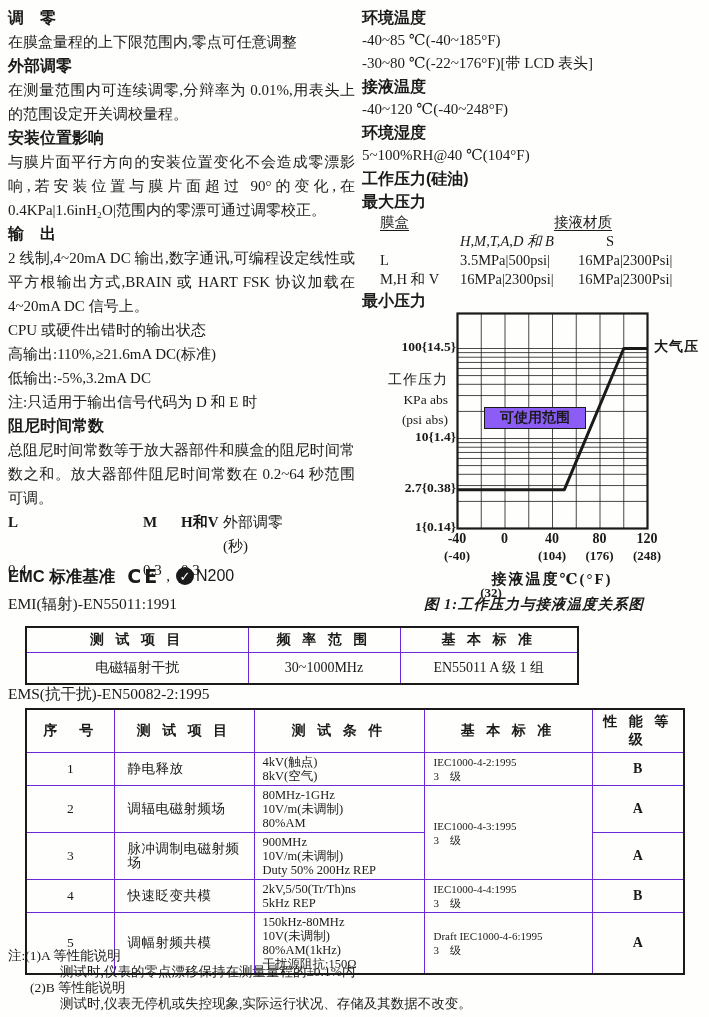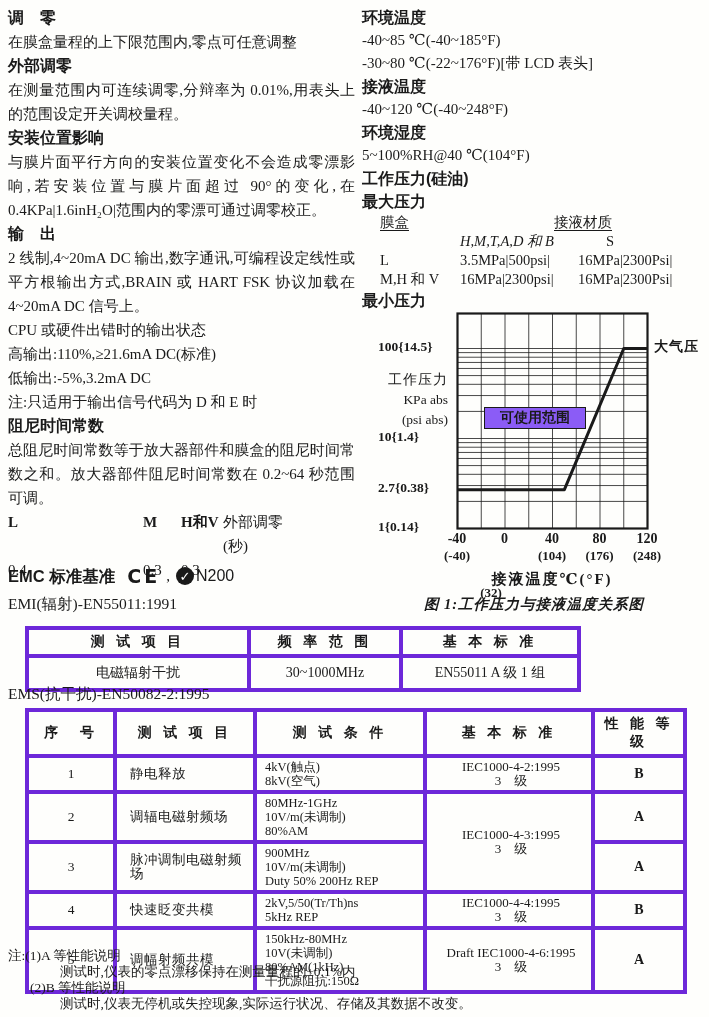--- a/index.html
+++ b/index.html
@@ -27,21 +27,21 @@
   .mpt-row{display:grid; grid-template-columns:80px 118px 128px;}
   .mpt .u{text-decoration:underline; text-underline-offset:3px;}
   .mpt-head{display:grid; grid-template-columns:80px 246px;}
   .mpt-head .mat{text-align:center;}
   .mpt .sub1{text-align:left;font-style:italic;}
   .mpt .sub2{padding-left:28px;}
 
   
   .chart-area{position:absolute; left:0; top:306px; width:344px; height:312px;}
   .chart-svg{position:absolute; left:94px; top:0;}
-  .ytick{position:absolute; left:16px; width:88px; text-align:left; font-size:13.5px; font-weight:700; line-height:16px;}
+  .ytick{position:absolute; left:6px; width:88px; text-align:right; font-size:13.5px; font-weight:700; line-height:16px;}
   .ylabel{position:absolute; left:0; top:58px; width:86px; text-align:right; line-height:20px; font-size:13.5px;}
   .ylabel .zh{font-size:14px; letter-spacing:1px;}
   .region-box{position:absolute; left:122px; top:95px; width:100px; height:20px; background:#8b5cf6;
     border:1.5px solid #1a1a1a; text-align:center; line-height:20px; font-weight:700; font-size:14px;}
   .atm-label{position:absolute; left:292px; top:25px; white-space:nowrap; font-size:14px; font-weight:700; letter-spacing:1px;}
   .xtick{position:absolute; width:56px; text-align:center; font-weight:700;}
   .xtick.c{top:219px; font-size:14px;}
   .xtick.f{top:236px; font-size:13px;}
   .xaxis-label{position:absolute; left:80px; top:258px; width:220px; text-align:center;
     font-weight:700; font-size:15px; letter-spacing:2px;}
@@ -55,32 +55,32 @@
   .ce{font-family:"DejaVu Sans",sans-serif; font-weight:700; font-size:19px; letter-spacing:3px; margin-left:6px;}
   .ctick{display:inline-flex; align-items:center; justify-content:center; width:18px; height:18px;
     border-radius:50%; background:#1a1a1a; color:#fff; font-size:13px; font-weight:700;
     font-family:"DejaVu Sans",sans-serif;}
   .ctick-num{font-family:"Liberation Sans","DejaVu Sans",sans-serif; font-size:16px; margin-left:-4px;}
   .emi-label{position:absolute; left:8px; top:594px; font-size:15.5px;}
   .ems-label{position:absolute; left:8px; top:684px; font-size:15.5px;}
 
   
   table.t{border-collapse:collapse; table-layout:fixed; position:absolute; background:#fefefc;}
-  table.t th, table.t td{border:4px solid #6d28d9; padding:2px 5px; vertical-align:middle;}
+  table.t th, table.t td{border:1px solid #6d28d9; padding:2px 5px; vertical-align:middle;}
   table.t{border:2px solid #1a1a1a;}
   table.t th{font-weight:700; letter-spacing:4px; font-size:14px; padding:3px 2px; text-align:center;}
   .emi-table{left:25px; top:626px; width:552px;}
   .emi-table td{text-align:center; font-size:14px; height:26px;}
   .ems-table{left:25px; top:708px; width:658px; font-size:13px;}
   .ems-table th{letter-spacing:3px;}
   .ems-table td{line-height:14px;}
   .ems-table td.no{text-align:center; font-size:13.5px;}
   .ems-table td.item{padding-left:13px; font-size:13.5px; letter-spacing:0.5px;}
   .ems-table td.cond{padding-left:8px; font-size:12.5px; white-space:pre-line;}
-  .ems-table td.std{padding-left:9px; font-size:13px; white-space:pre-line;text-align:center;}
+  .ems-table td.std{padding-left:9px; font-size:11px; white-space:pre-line;}
   .ems-table td.grade{text-align:center; font-weight:700; font-size:14px;}
 
   
   .notes{position:absolute; left:8px; top:948px; font-size:13.5px; line-height:16px; width:560px;}
   .notes .i1{padding-left:52px;}
   .notes .i2{padding-left:22px;}
 </style>
 </head>
 <body>
 

